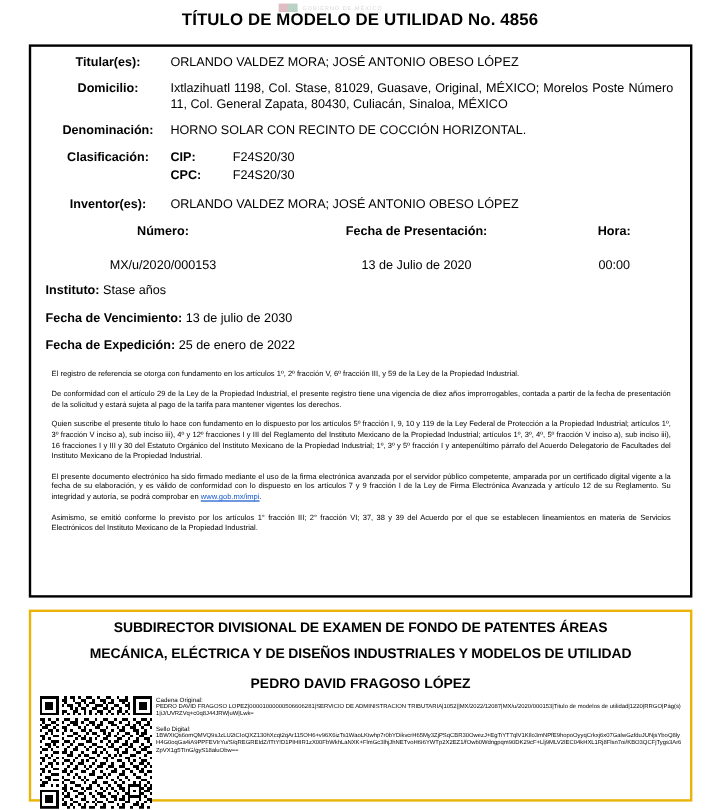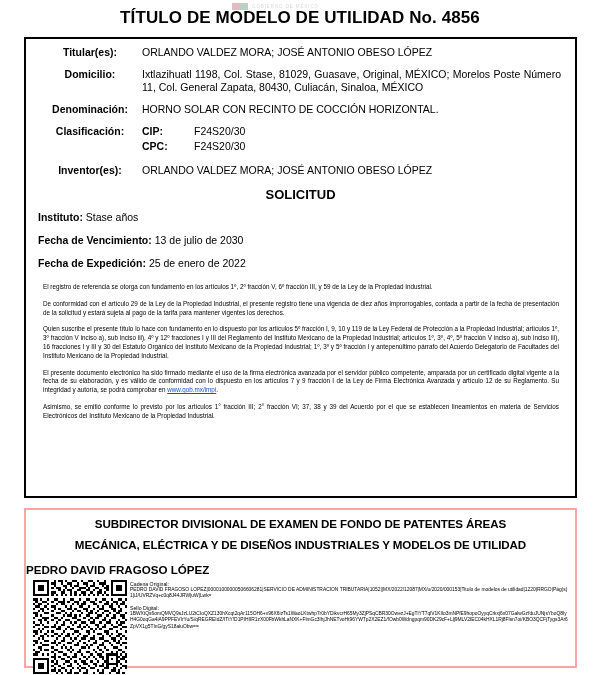--- a/index.html
+++ b/index.html
@@ -42,21 +42,21 @@
     line-height: 6px;
   }
 
   
   .doc-title {
     position: absolute;
     top: 8px;
     left: 0;
     width: 600px;
     text-align: center;
-    font-size: 17px;
+    font-size: 14px;
     font-weight: bold;
     letter-spacing: 0.1px;
     white-space: nowrap;
   }
 
   
   .main-box {
     position: absolute;
     left: 24px;
     top: 37px;
@@ -149,32 +149,33 @@
     text-decoration: underline;
   }
 
   
   .sign-box {
     position: absolute;
     left: 24px;
     top: 508px;
     width: 553px;
     height: 160px;
-    border: 2px solid #fca5a5;
+    border: 2px solid #eab308;
     box-sizing: border-box;
   }
   .sign-title {
     text-align: center;
     font-size: 11.6px;
     font-weight: bold;
     line-height: 15px;
     margin: 6px 6px 0 6px;
     letter-spacing: -0.1px;
   }
   .sign-name {
+    text-align: center;
     font-size: 11.6px;
     font-weight: bold;
     margin-top: 11px;
   }
 
   .seal-area {
     display: flex;
     align-items: flex-start;
     margin-top: 4px;
     padding: 0 6px 0 4px;
@@ -244,22 +245,35 @@
         </div>
       </td>
     </tr>
     <tr>
       <td class="f-label">Inventor(es):</td>
       <td class="f-value nojust">ORLANDO VALDEZ MORA; JOSÉ ANTONIO OBESO LÓPEZ</td>
     </tr>
   </tbody>
     </table>
 
-  <div class="solicitud-head">SOLICITUD</div>
-
+
+  <table class="sol-table">
+    <tbody>
+        <tr>
+      <th class="sol-c1">Número:</th>
+      <th class="sol-c2">Fecha de Presentación:</th>
+      <th class="sol-c3">Hora:</th>
+    </tr>
+    <tr>
+      <td class="sol-c1">MX/u/2020/000153</td>
+      <td class="sol-c2">13 de Julio de 2020</td>
+      <td class="sol-c3">00:00</td>
+    </tr>
+  </tbody>
+    </table>
 
   <div class="line-field">
     <b>Instituto:</b>
     <span>Stase años</span>
   </div>
   <div class="line-field">
     <b>Fecha de Vencimiento:</b>
     <span>13 de julio de 2030</span>
   </div>
   <div class="line-field">

